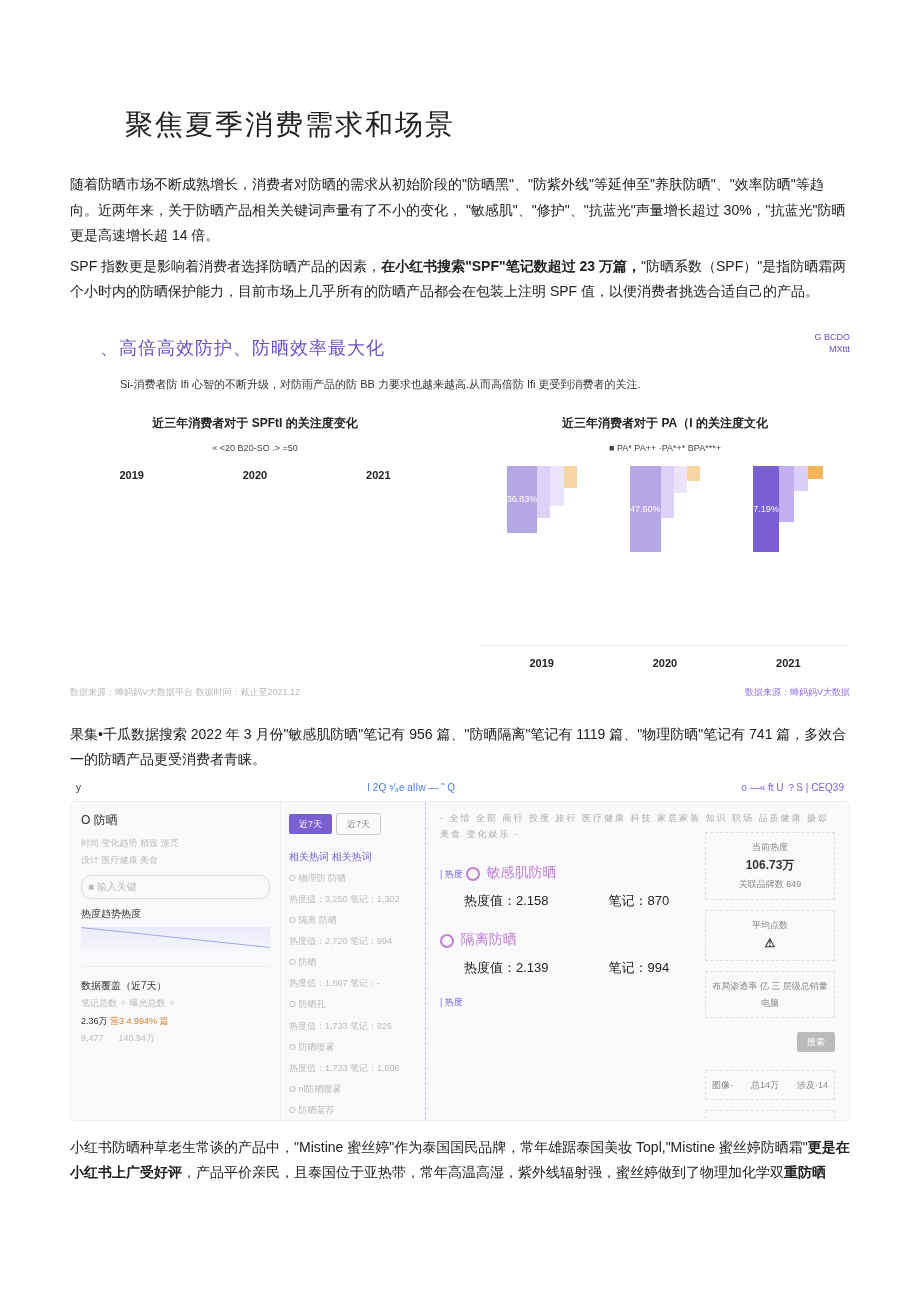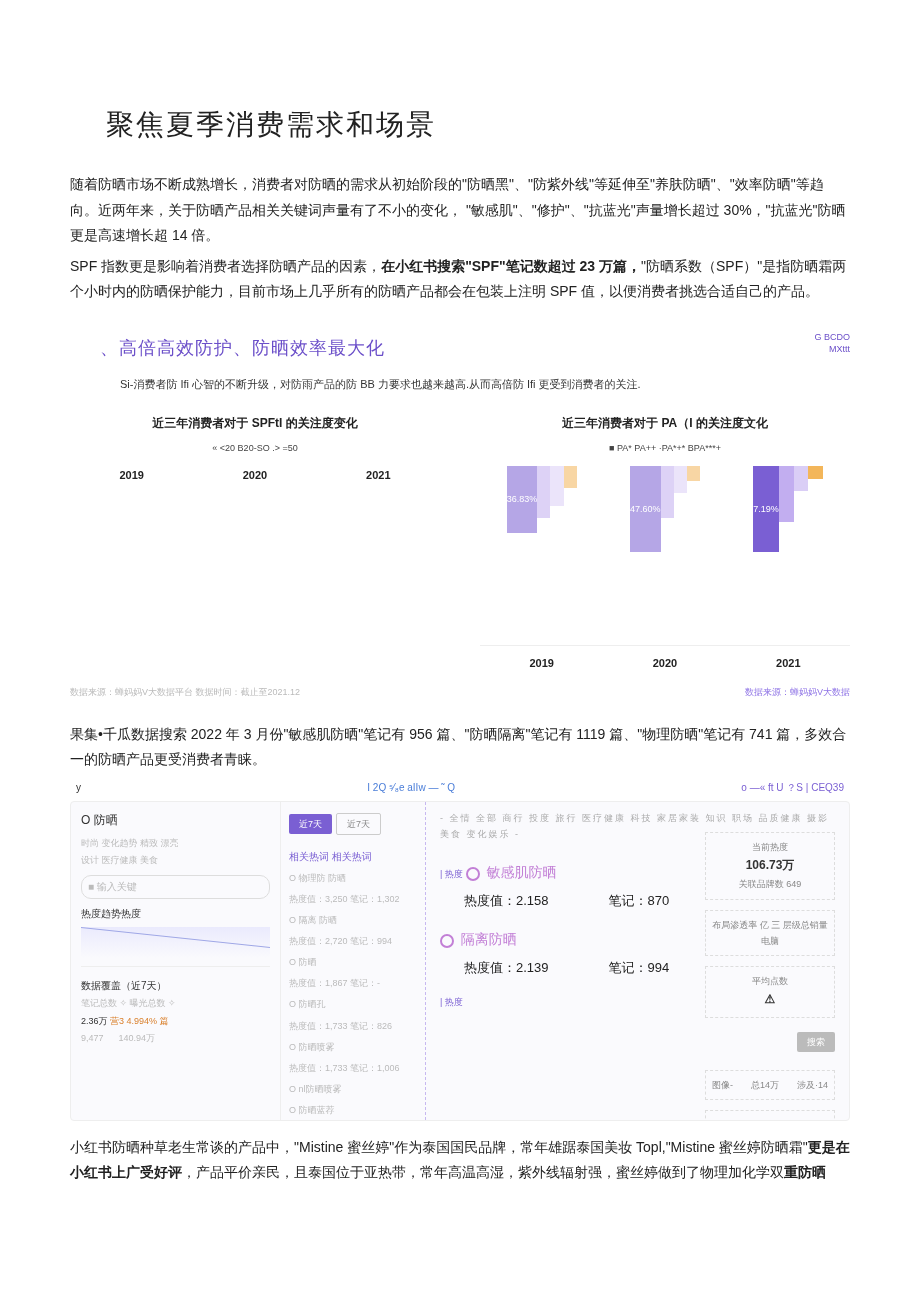--- a/index.html
+++ b/index.html
@@ -8,21 +8,21 @@
     width: 920px;
     background: #fff;
     color: #222;
     padding: 100px 70px 40px 70px;
     font-size: 14px;
     line-height: 1.8;
   }
   h1.title {
     font-size: 28px;
     font-weight: 400;
-    margin-left: 36px;
+    margin-left: 55px;
     margin-bottom: 22px;
     letter-spacing: 2px;
   }
   .para { margin-bottom: 6px; }
   .highlight { font-weight: 600; }
   .section-head {
     display: flex;
     justify-content: space-between;
     align-items: flex-start;
     margin-top: 28px;
@@ -326,25 +326,25 @@
         <span class="small-grey" style="color:#7a5fd3">| 热度</span>
       </div>
 
       <div class="r-col">
         <div class="r-card">
           <div>当前热度</div>
           <div class="big">106.73万</div>
           <div>关联品牌数 649</div>
         </div>
         <div class="r-card">
-          <div>布局渗透率 亿   三   层级总销量电脑</div>
-        </div>
-        <div class="r-card">
           <div>平均点数</div>
           <div class="big">⚠</div>
+        </div>
+        <div class="r-card">
+          <div>布局渗透率 亿   三   层级总销量电脑</div>
         </div>
         <div style="text-align:right"><span class="pill" style="background:#bbb">搜索</span></div>
         <div class="r-card" style="display:flex;justify-content:space-between">
           <span>图像-</span>
           <span>总14万</span>
           <span>涉及·14</span>
         </div>
         <div class="r-card" style="display:flex;justify-content:space-between">
           <span>好的</span>
           <span>总 3.96 万</span>

